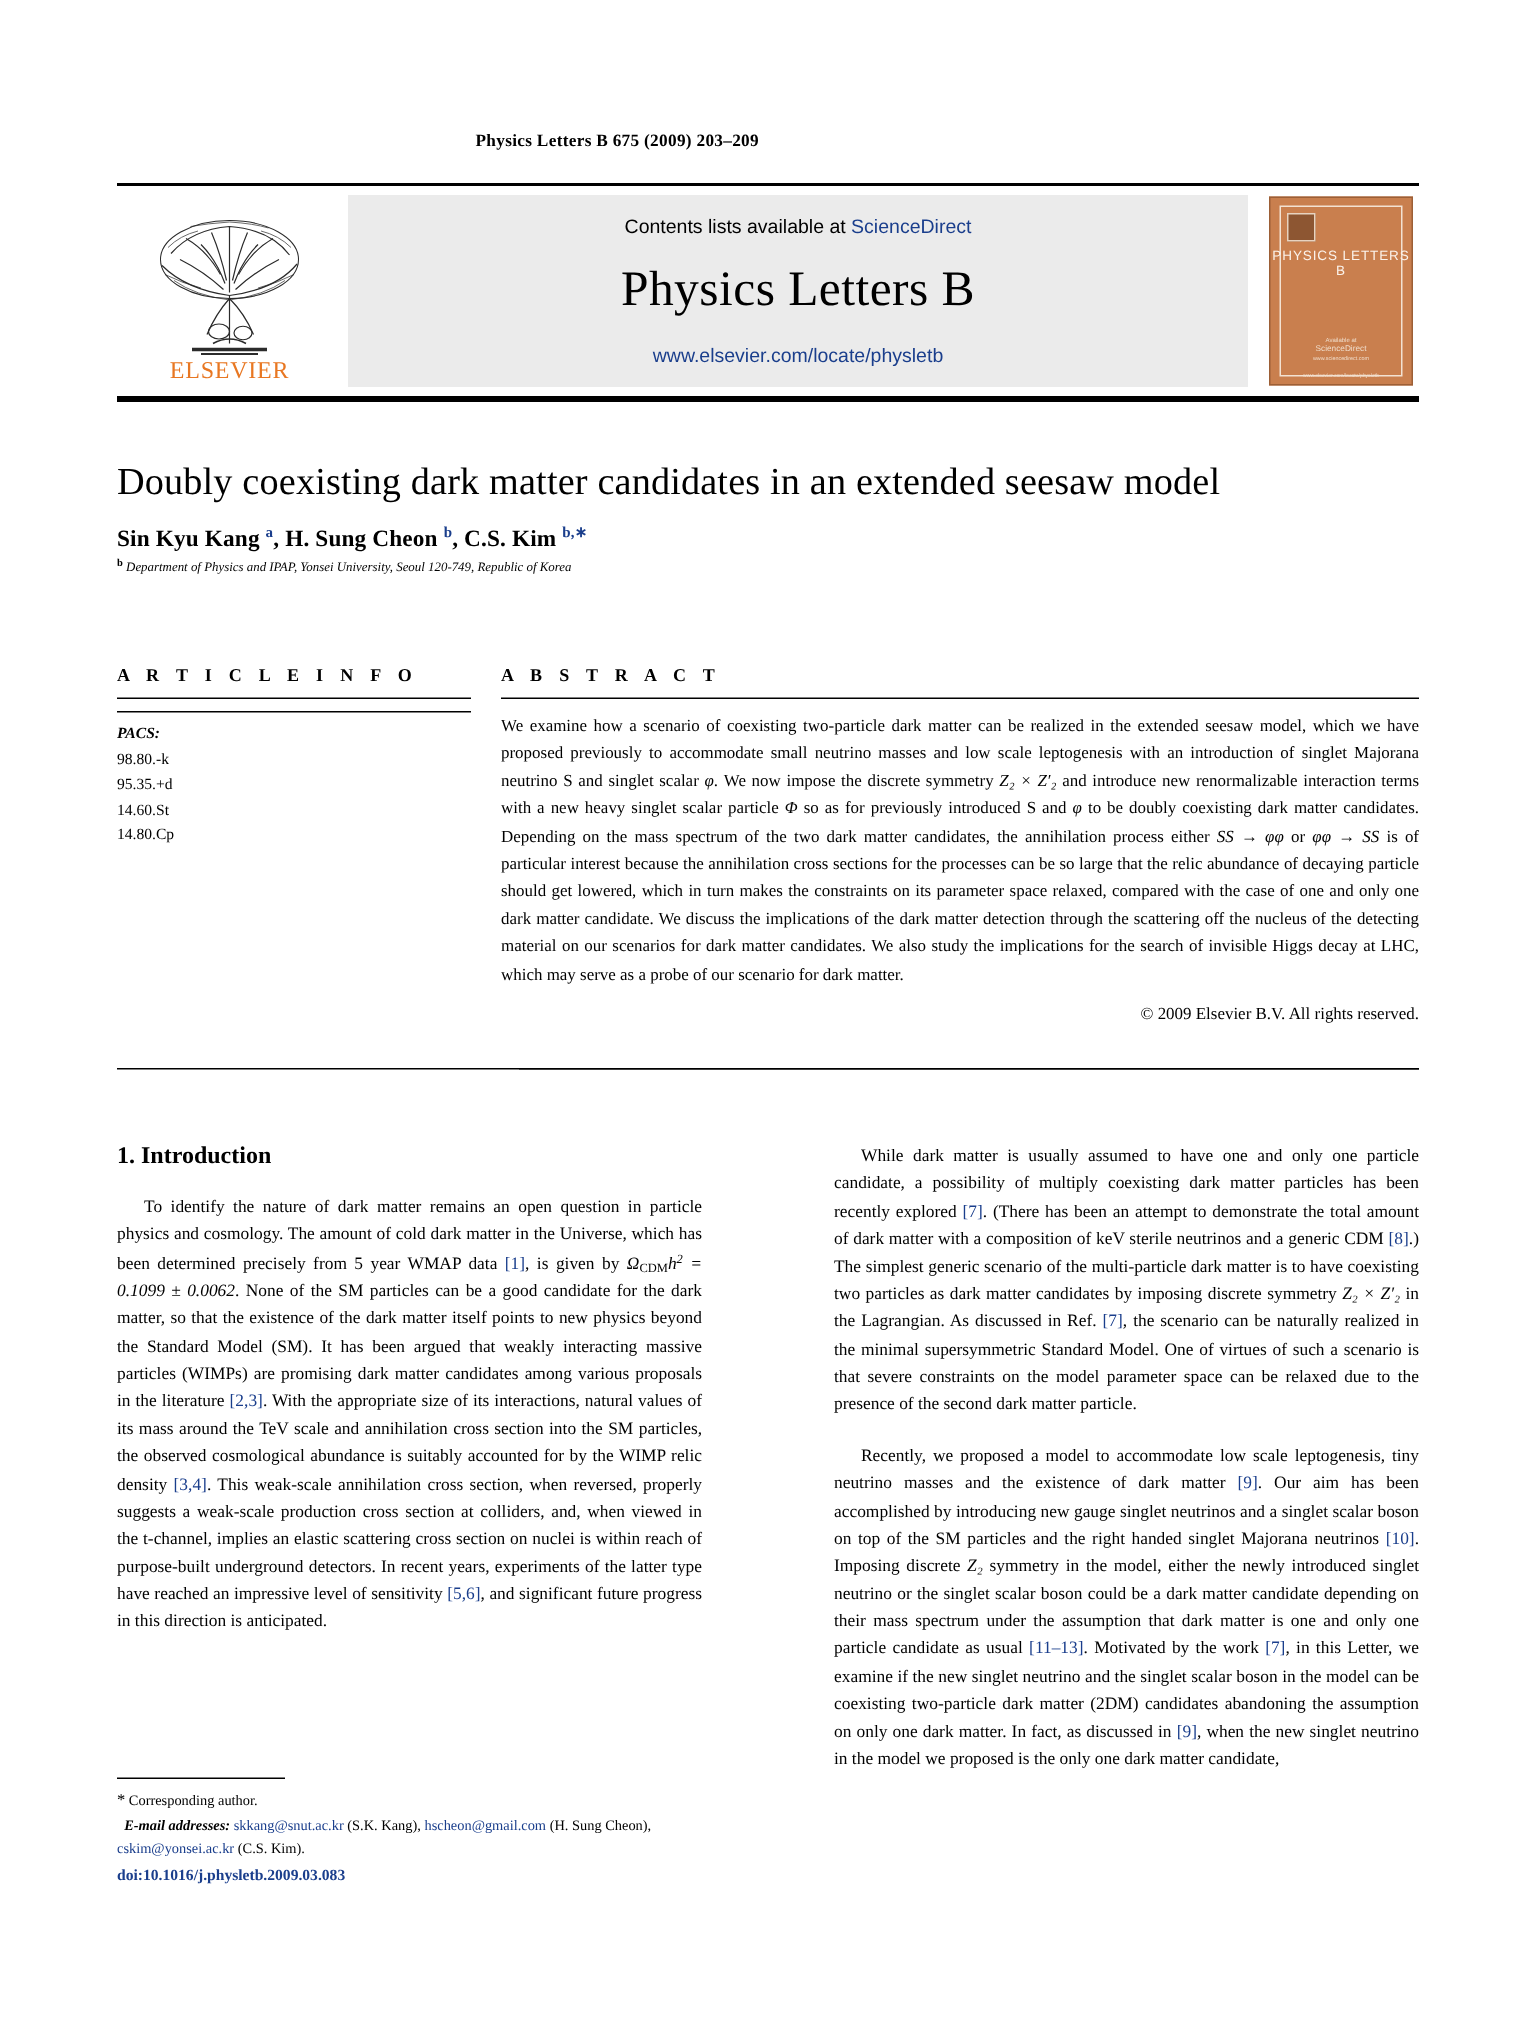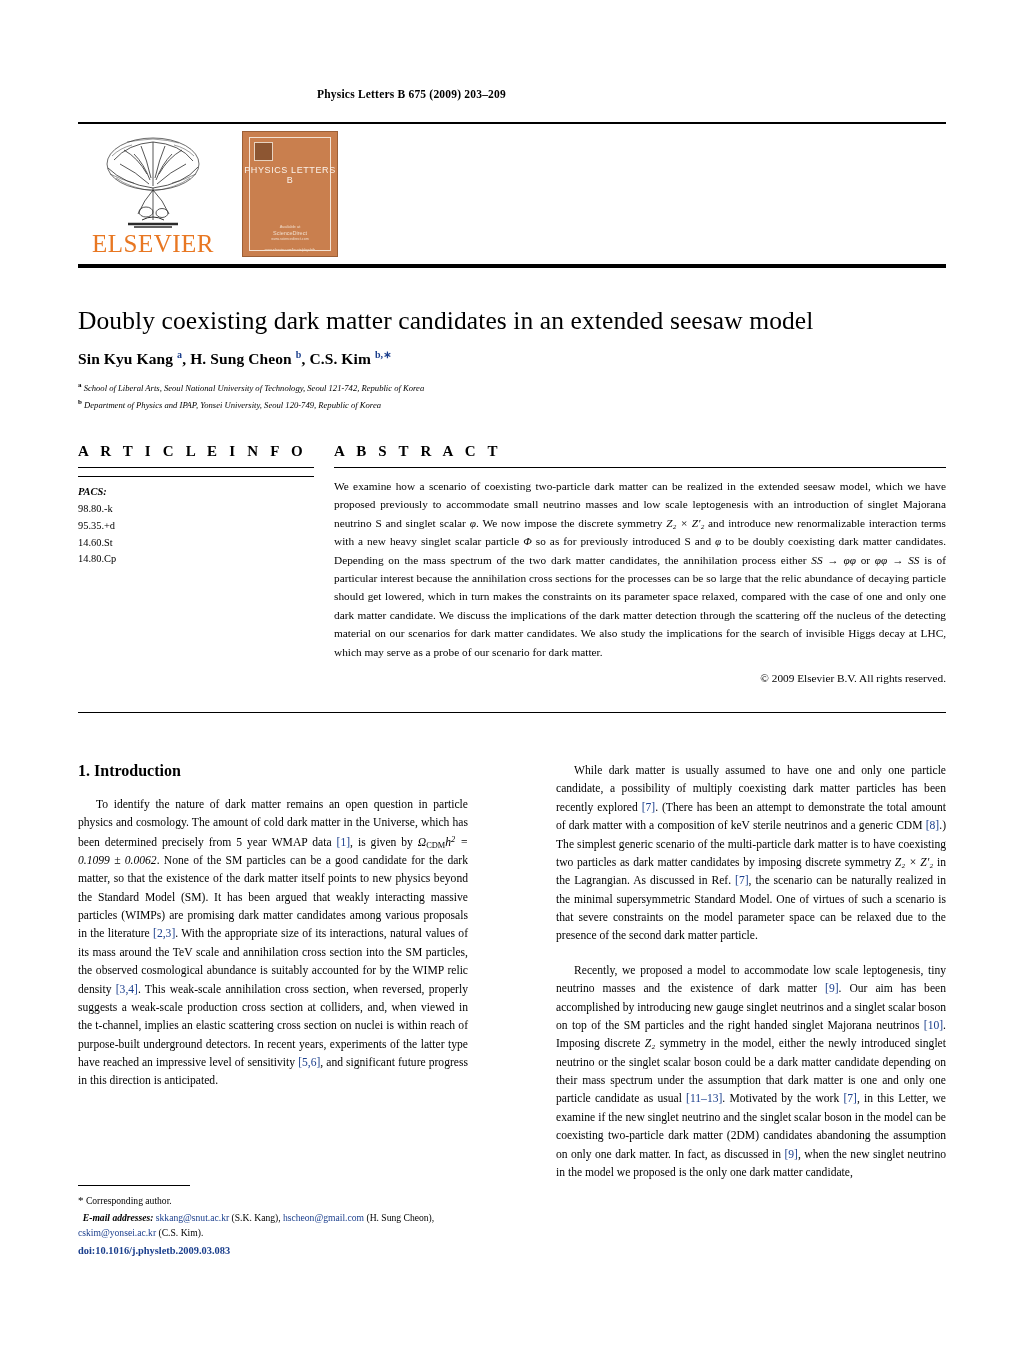--- a/index.html
+++ b/index.html
@@ -51,21 +51,21 @@
     flex: none;
     display: flex;
     flex-direction: column;
     align-items: center;
     justify-content: flex-end;
     padding-bottom: 2px;
   }
   .tree-svg { display: block; }
   .elsevier-word {
     font-family: "Liberation Serif", serif;
-    font-size: 25px;
+    font-size: 16px;
     letter-spacing: 0.5px;
     color: #E87722;
     font-weight: normal;
     line-height: 1;
     margin-top: 1px;
   }
   .banner {
     flex: 1;
     background: #ebebeb;
     display: flex;
@@ -174,21 +174,21 @@
   .aff sup { font-style: normal; font-weight: bold; font-size: 7px; }
 
   
   .info-area { position: absolute; left: 78px; top: 443px; width: 868px; }
   .cols { display: flex; }
   .col-info { width: 236px; flex: none; }
   .col-abs  { width: 612px; flex: none; margin-left: 20px; }
 
   .sec-head {
     font-family: "Liberation Serif", serif;
-    font-size: 15px;
+    font-size: 12px;
     font-weight: bold;
     letter-spacing: 4.2px;
     margin-bottom: 7px;
   }
   .hrule-thin { border-top: 1px solid #000; }
   .info-body { padding-top: 7px; font-size: 10.4px; line-height: 1.62; }
   .info-body .lbl { font-style: italic; font-weight: bold; }
   .info-sep { border-top: 1px solid #000; margin-top: 8px; }
   .pacs { padding-top: 7px; font-size: 10.4px; line-height: 1.62; }
   .pacs .lbl { font-style: italic; font-weight: bold; }
@@ -308,44 +308,47 @@
           </g>
           <path d="M48 86 Q59 80 70 86" stroke="#2b2b2b" stroke-width="1" fill="none"></path>
           <path d="M34 90 L84 90" stroke="#2b2b2b" stroke-width="2.4"></path>
           <path d="M40 93 L78 93" stroke="#2b2b2b" stroke-width="1.4"></path>
           <ellipse cx="52" cy="78" rx="7" ry="5" fill="none" stroke="#2b2b2b" stroke-width="0.8"></ellipse>
           <ellipse cx="68" cy="79" rx="6" ry="4.5" fill="none" stroke="#2b2b2b" stroke-width="0.8"></ellipse>
         </svg>
         <div class="elsevier-word">ELSEVIER</div>
       </div>
 
+      <div class="banner">
+        <div class="banner-top">
+          <span>Contents lists available at </span><a href="#">ScienceDirect</a>
+        </div>
+        <div class="journal-title">Physics Letters B</div>
+        <div class="banner-url">www.elsevier.com/locate/physletb</div>
+      </div>
 
       <div class="cover-cell">
         <div class="cover">
           <div class="cover-frame"></div>
           <div class="cover-chip"></div>
           <div class="cover-title">PHYSICS LETTERS B</div>
           <div class="cover-foot1">Available at</div>
           <div class="cover-foot2">ScienceDirect</div>
           <div class="cover-foot3">www.sciencedirect.com</div>
           <div class="cover-foot4">www.elsevier.com/locate/physletb</div>
         </div>
       </div>
 
     </div>
     <div class="masthead-rule"></div>
   </div>
 
   <div class="title-block">
     <h1 class="paper-title">Doubly coexisting dark matter candidates in an extended seesaw model</h1>
     <div class="authors">Sin Kyu Kang <sup>a</sup>, H. Sung Cheon <sup>b</sup>, C.S. Kim <sup>b,∗</sup></div>
-    <div class="aff">
-      <sup>a</sup>
-      <span>School of Liberal Arts, Seoul National University of Technology, Seoul 121-742, Republic of Korea</span>
-    </div>
     <div class="aff" style="margin-top:1px">
       <sup>b</sup>
       <span>Department of Physics and IPAP, Yonsei University, Seoul 120-749, Republic of Korea</span>
     </div>
   </div>
 
   <div class="info-area">
     <div class="cols">
 
       <div class="col-info">

